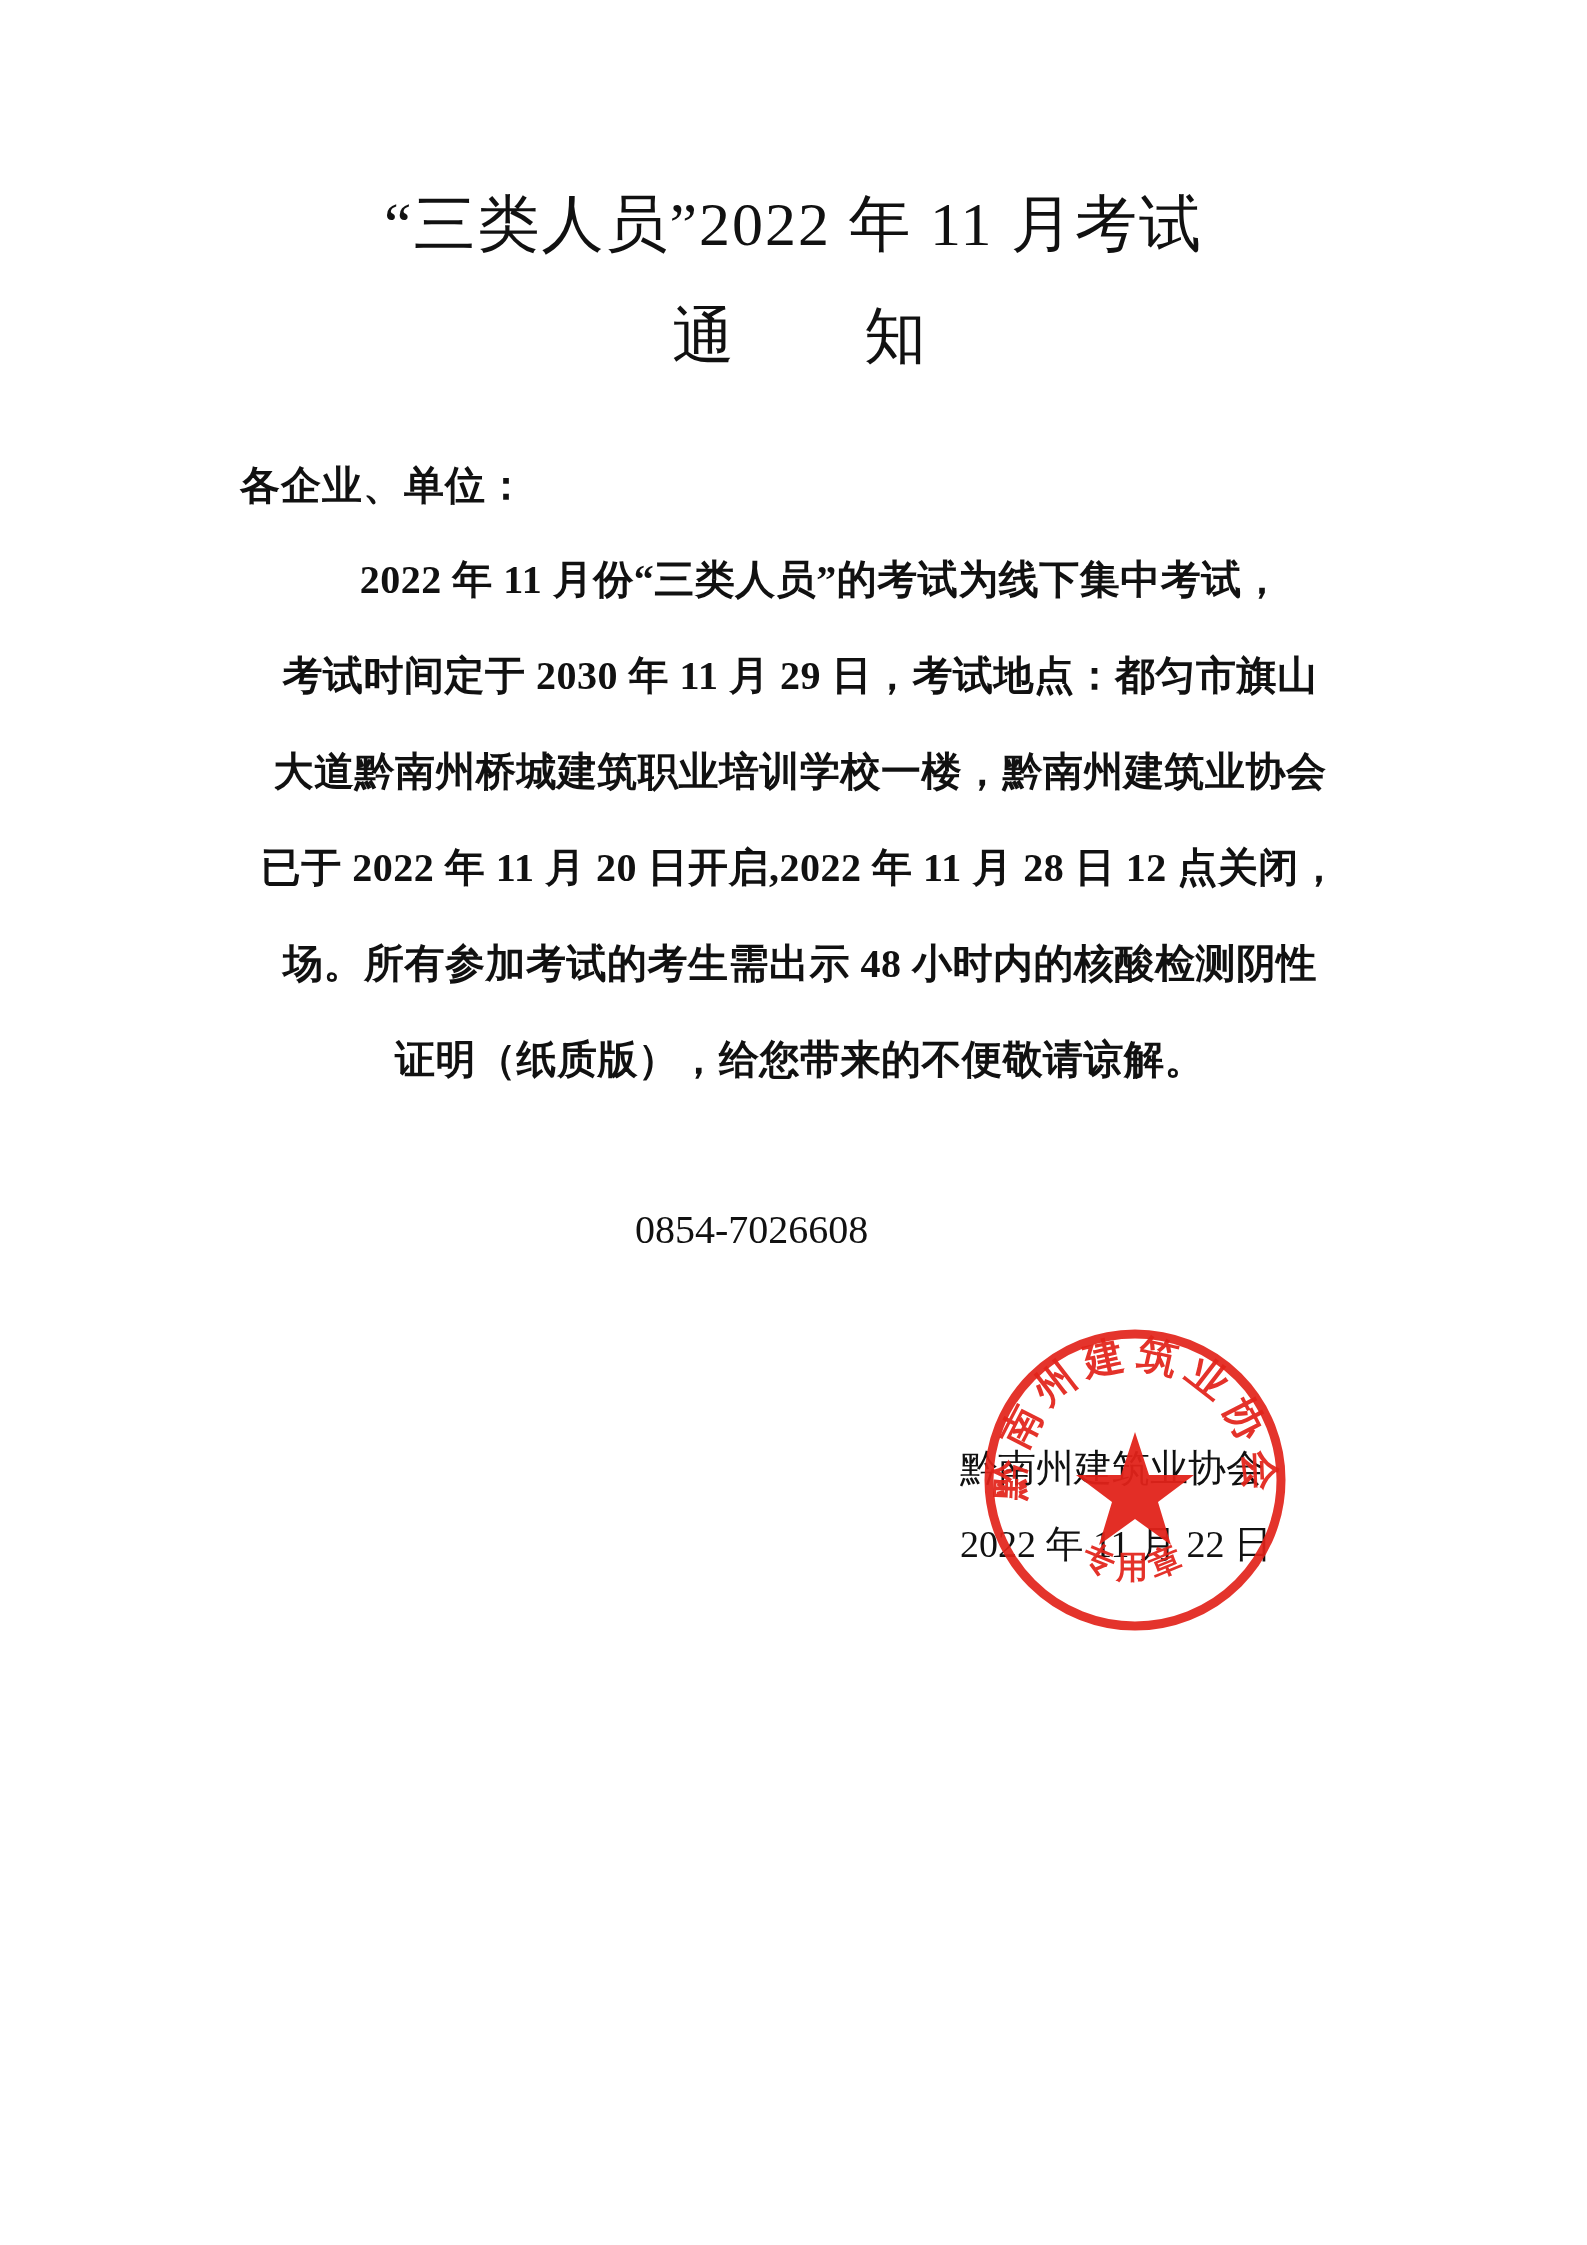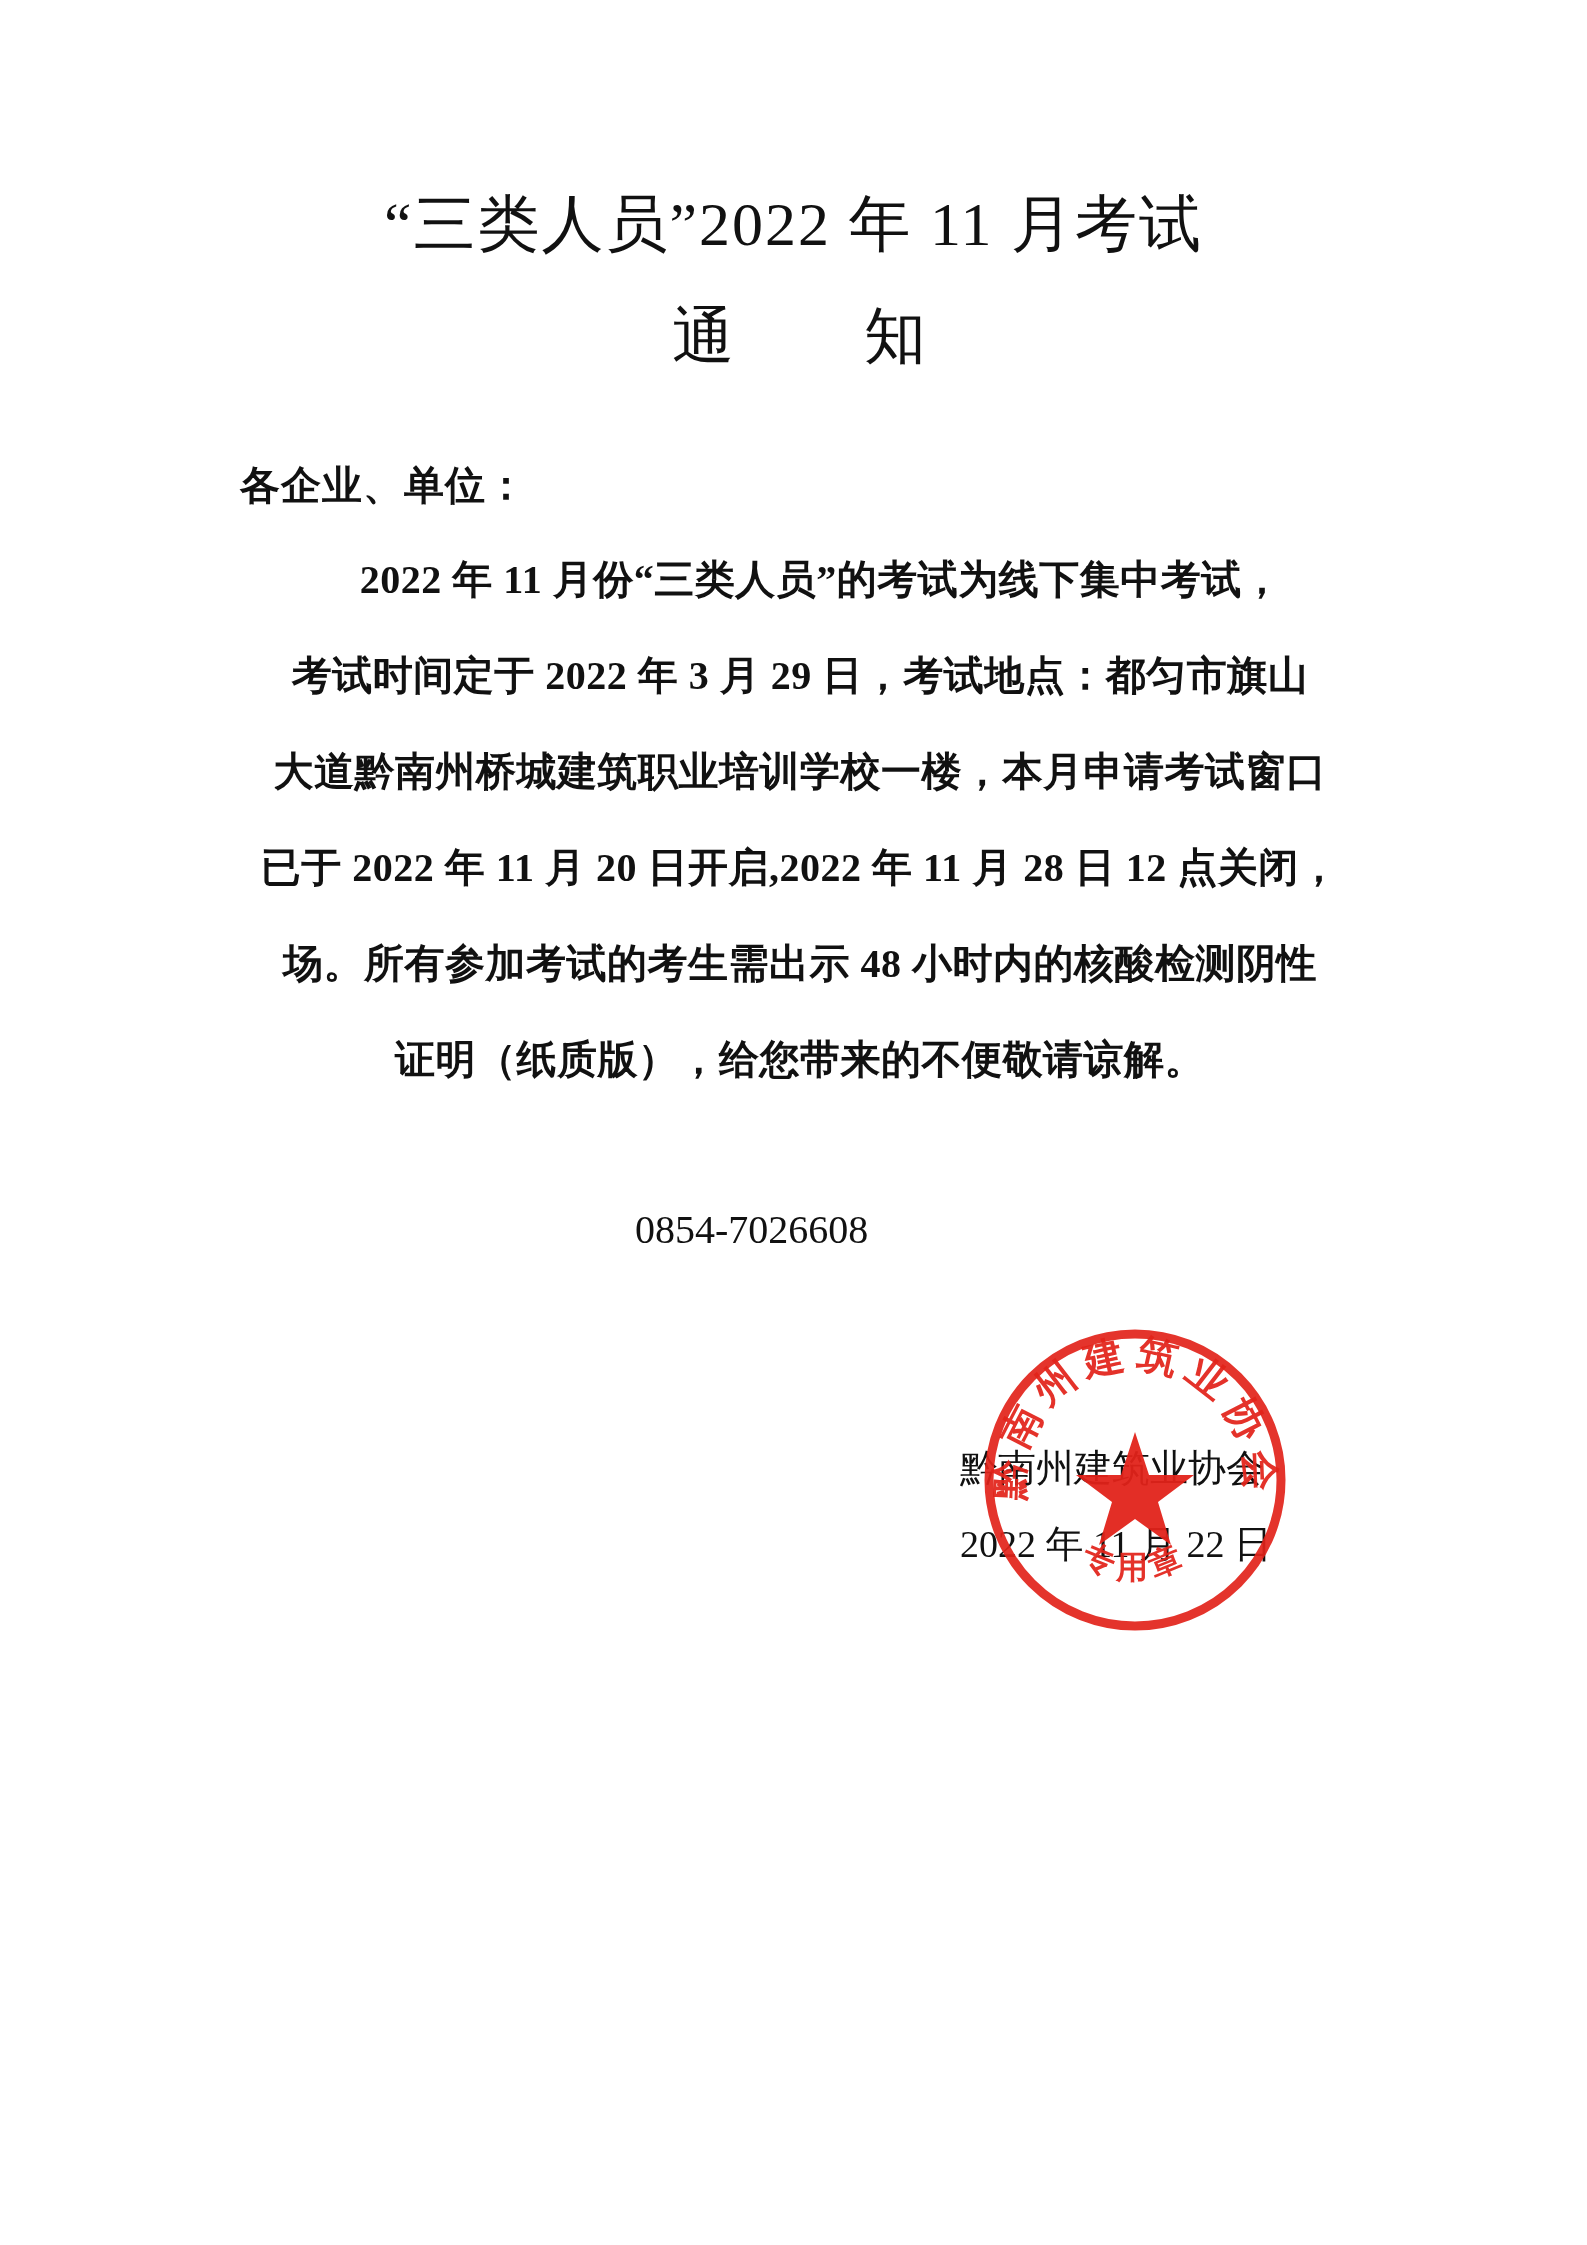--- a/index.html
+++ b/index.html
@@ -129,22 +129,22 @@
   <div class="title-block">
     <div class="title-line-1">“三类人员”2022 年 11 月考试</div>
     <div class="title-line-2">通　　知</div>
   </div>
 
   <div class="body-block">
     <div class="salutation">各企业、单位：</div>
 
     <div class="para">
       <div class="para-line">    2022 年 11 月份“三类人员”的考试为线下集中考试，</div>
-      <div class="para-line">考试时间定于 2022 年 3 月 29 日，考试地点：都匀市旗山</div>
-      <div class="para-line">大道黔南州桥城建筑职业培训学校一楼，本月申请考试窗口</div>
+      <div class="para-line">考试时间定于 2030 年 11 月 29 日，考试地点：都匀市旗山</div>
+      <div class="para-line">大道黔南州桥城建筑职业培训学校一楼，黔南州建筑业协会</div>
       <div class="para-line">已于 2022 年 11 月 20 日开启,2022 年 11 月 28 日 12 点关闭，</div>
       <div class="para-line">场。所有参加考试的考生需出示 48 小时内的核酸检测阴性</div>
       <div class="para-line">证明（纸质版），给您带来的不便敬请谅解。</div>
     </div>
   </div>
 
   <div class="contact-block">
     <div class="contact-line contact-line-2">0854-7026608</div>
   </div>
 

